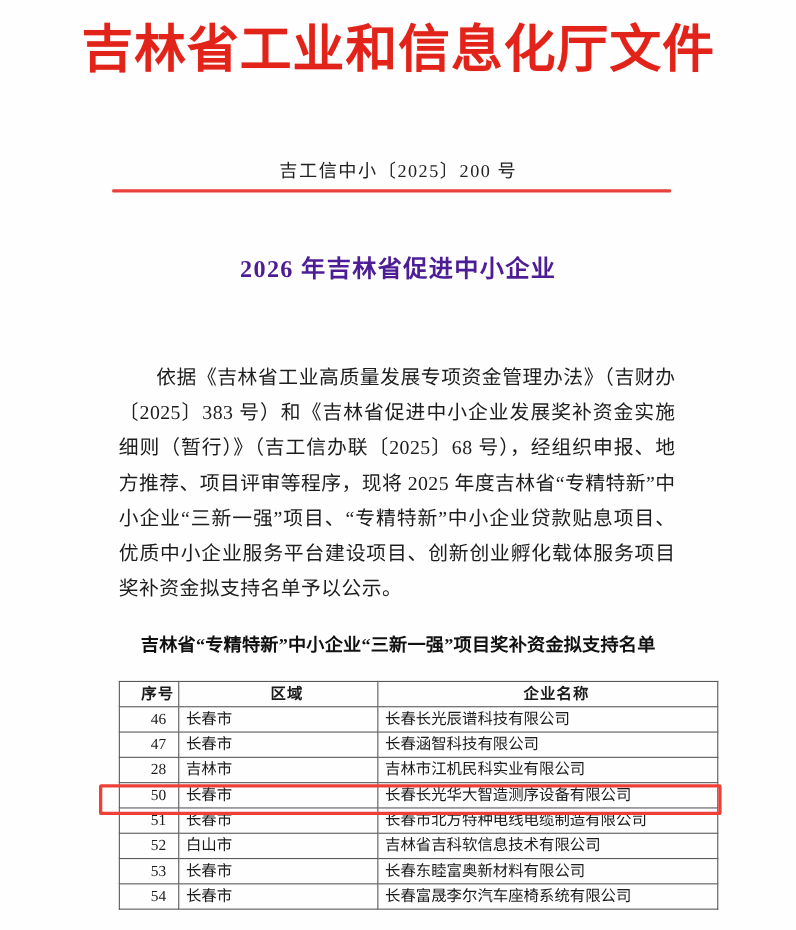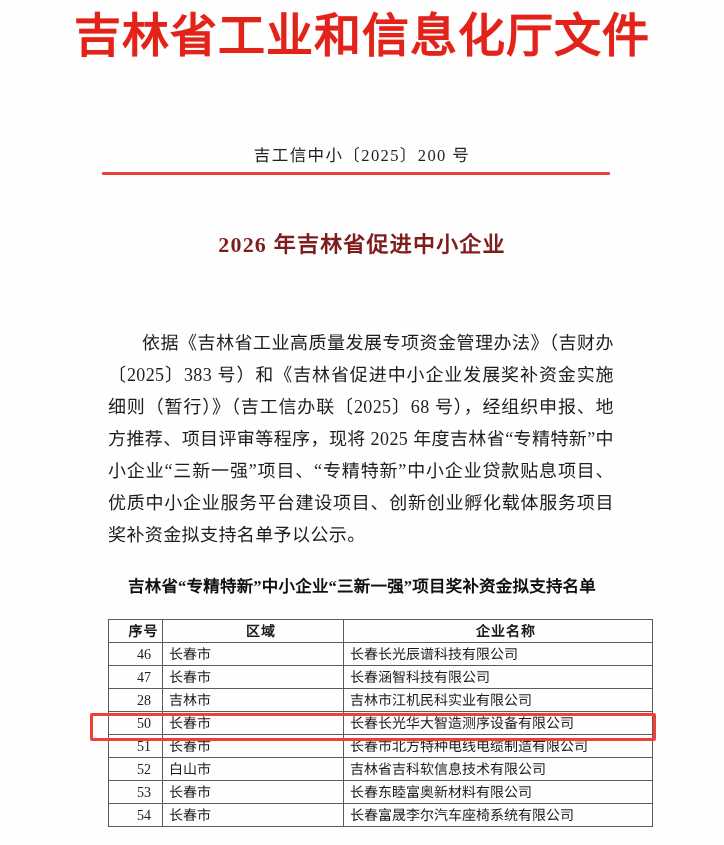--- a/index.html
+++ b/index.html
@@ -20,21 +20,21 @@
   .page {
     position: relative;
     width: 724px;
     height: 845px;
     background: #fefefe;
   }
 
   
   .masthead {
     position: absolute;
-    top: 8px;
+    top: 18px;
     left: 0;
     width: 724px;
     text-align: center;
   }
   .masthead-title {
     font-family: "Liberation Serif", "DejaVu Serif", serif;
     font-weight: bold;
     font-size: 47px;
     line-height: 1.22;
     letter-spacing: 1px;
@@ -68,21 +68,21 @@
   .main-title {
     position: absolute;
     top: 228px;
     left: 0;
     width: 724px;
     text-align: center;
     font-weight: bold;
     font-size: 22px;
     line-height: 34px;
     letter-spacing: 1.2px;
-    color: #7f1d1d;
+    color: #4c1d95;
   }
   .main-title .line {
     display: block;
     white-space: nowrap;
   }
 
   
   .body-text {
     position: absolute;
     top: 327px;

